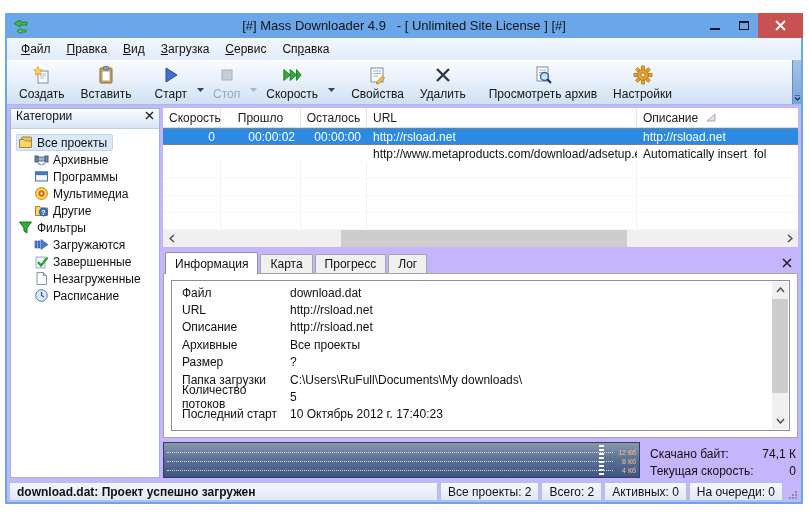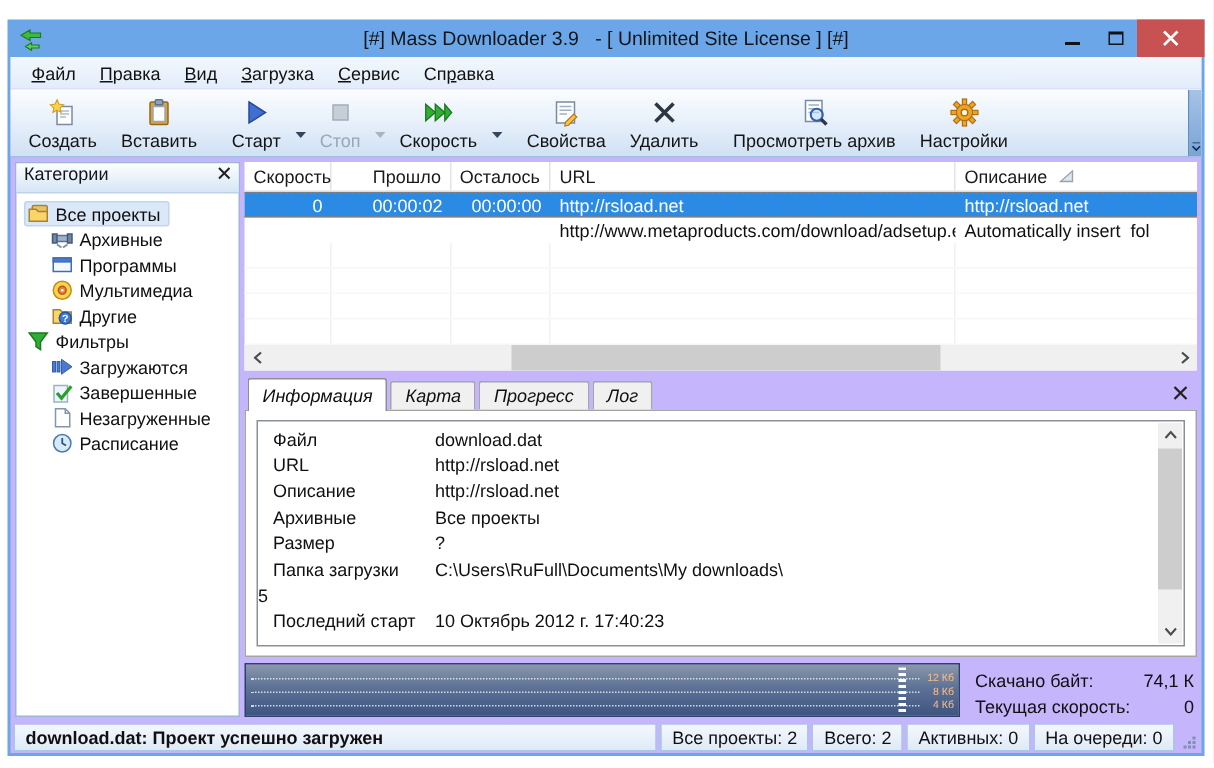--- a/index.html
+++ b/index.html
@@ -50,41 +50,41 @@
   .tree-chip { display: inline-flex; align-items: center; gap: 4px; padding: 0 5px 0 1px; border: 1px solid transparent; border-radius: 2px; height: 17px; }
   .tree-row.selected .tree-chip { background: #dbe8f8; border-color: #bed6f2; }
   .ticon16 { width: 15px; height: 15px; flex: none; }
 
   .right-col { flex: 1; display: flex; flex-direction: column; min-width: 0; }
 
   
   .list { height: 139px; background: #fff; display: flex; flex-direction: column; flex: none; }
   .list-header { display: flex; height: 20px; border-bottom: 1px solid #dcdcdc; font-size: 12px; color: #1a1a1a; flex: none; }
   .hcell { display: flex; align-items: center; padding: 0 6px; border-right: 1px solid #e3e3e3; }
-  .hcell.num { justify-content: flex-end; }
+  .hcell.num { justify-content: center; }
   .col-speed { width: 58px; flex: none; }
   .col-elapsed { width: 80px; flex: none; }
   .col-remaining { width: 66px; flex: none; }
   .col-url { width: 270px; flex: none; }
   .col-desc { flex: 1; min-width: 0; }
   .sort-glyph { margin-left: 8px; }
   .lrow { display: flex; height: 17px; font-size: 12px; align-items: stretch; color: #101010; }
   .lcell { display: flex; align-items: center; padding: 0 6px; overflow: hidden; white-space: pre; }
   .lcell.num { justify-content: flex-end; }
   .lrow.selected { background: #2b8be4; color: #fff; border-top: 1px dotted #c0763a; border-bottom: 1px dotted #c0763a; }
   .lrow.empty .lcell { border-right: 1px solid #f1f1f1; }
   .lrow.empty { border-bottom: 1px solid #f7f7f7; }
   .hscroll { margin-top: auto; height: 17px; background: #f0f0f0; position: relative; display: flex; align-items: center; flex: none; }
   .hs-arrow { width: 17px; height: 17px; display: flex; align-items: center; justify-content: center; }
   .hs-right { margin-left: auto; }
   .hs-thumb { position: absolute; left: 28%; width: 45%; top: 0; bottom: 0; background: #cdcdcd; }
 
   
   .bottom-section { flex: 1; display: flex; flex-direction: column; margin-top: 4px; min-height: 0; }
-  .tab-strip { height: 22px; display: flex; align-items: flex-end; padding-left: 2px; position: relative; flex: none; font-style: italic; }
+  .tab-strip { height: 22px; display: flex; align-items: flex-end; padding-left: 2px; position: relative; flex: none; }
   .tab { font-size: 12px; color: #101010; background: #f0f0f0; border: 1px solid #a5a5a5; border-bottom: none;
          border-radius: 2px 2px 0 0; padding: 2px 9px 3px 9px; margin-right: 2px; height: 19px; }
   .tab.active { background: #fff; border-color: #8f8f8f; height: 22px; padding-top: 4px; position: relative; z-index: 2; margin-bottom: -1px; }
   .pane-close { position: absolute; right: 6px; top: 3px; }
   .pane { flex: 1; background: #fff; border: 1px solid #a5a5a5; padding: 6px 7px; min-height: 0; }
   .info-box { height: 100%; border: 1px solid #8a8f99; position: relative; padding: 3px 20px 3px 0; overflow: hidden; background: #fff; }
   .info-row { display: flex; height: 17.4px; align-items: center; font-size: 12px; color: #101010; }
   .info-label { width: 118px; padding-left: 10px; flex: none; }
   .info-value { flex: 1; white-space: pre; overflow: hidden; }
   .vscroll { position: absolute; top: 1px; bottom: 1px; right: 1px; width: 16px; background: #f0f0f0; }
@@ -114,21 +114,21 @@
 <body>
 
 <div class="stage">
 <div class="window">
 
   <div class="titlebar">
     <svg class="app-icon" viewBox="0 0 18 16">
       <path d="M15 4 L8 4 L8 2 L2 5.5 L8 9 L8 7 L15 7 Z" fill="#3dbb3d" stroke="#1d7a1d" stroke-width="0.8"></path>
       <path d="M14 12 L9 12 L9 10.5 L5 13 L9 15.5 L9 14 L14 14 Z" fill="#5bd35b" stroke="#1d7a1d" stroke-width="0.8"></path>
     </svg>
-    <span class="title-text">[#] Mass Downloader 3.9   - [ Unlimited Site License ] [#]</span>
+    <span class="title-text">[#] Mass Downloader 4.9   - [ Unlimited Site License ] [#]</span>
     <div class="caption-btns">
       <div class="cap-btn min">
             <span></span>
           </div>
       <div class="cap-btn max">
             <span></span>
           </div>
       <div class="cap-btn close">
         <svg width="11" height="11" viewBox="0 0 11 11">
               <path d="M1 1 L10 10 M10 1 L1 10" stroke="#fff" stroke-width="1.8"></path>
@@ -485,20 +485,21 @@
                   </div>
               <div class="info-row">
                     <span class="info-label">Размер</span>
                     <span class="info-value">?</span>
                   </div>
               <div class="info-row">
                     <span class="info-label">Папка загрузки</span>
                     <span class="info-value">C:\Users\RuFull\Documents\My downloads\</span>
                   </div>
               <div class="info-row">
+                    <span class="info-label">Количество потоков</span>
                     <span class="info-value">5</span>
                   </div>
               <div class="info-row">
                     <span class="info-label">Последний старт</span>
                     <span class="info-value">10 Октябрь 2012 г. 17:40:23</span>
                   </div>
               <div class="vscroll">
                 <div class="vs-arrow">
                       <svg width="9" height="6" viewBox="0 0 9 6">
                         <path d="M1 5 L4.5 1 L8 5" stroke="#4c4c4c" stroke-width="1.4" fill="none"></path>

